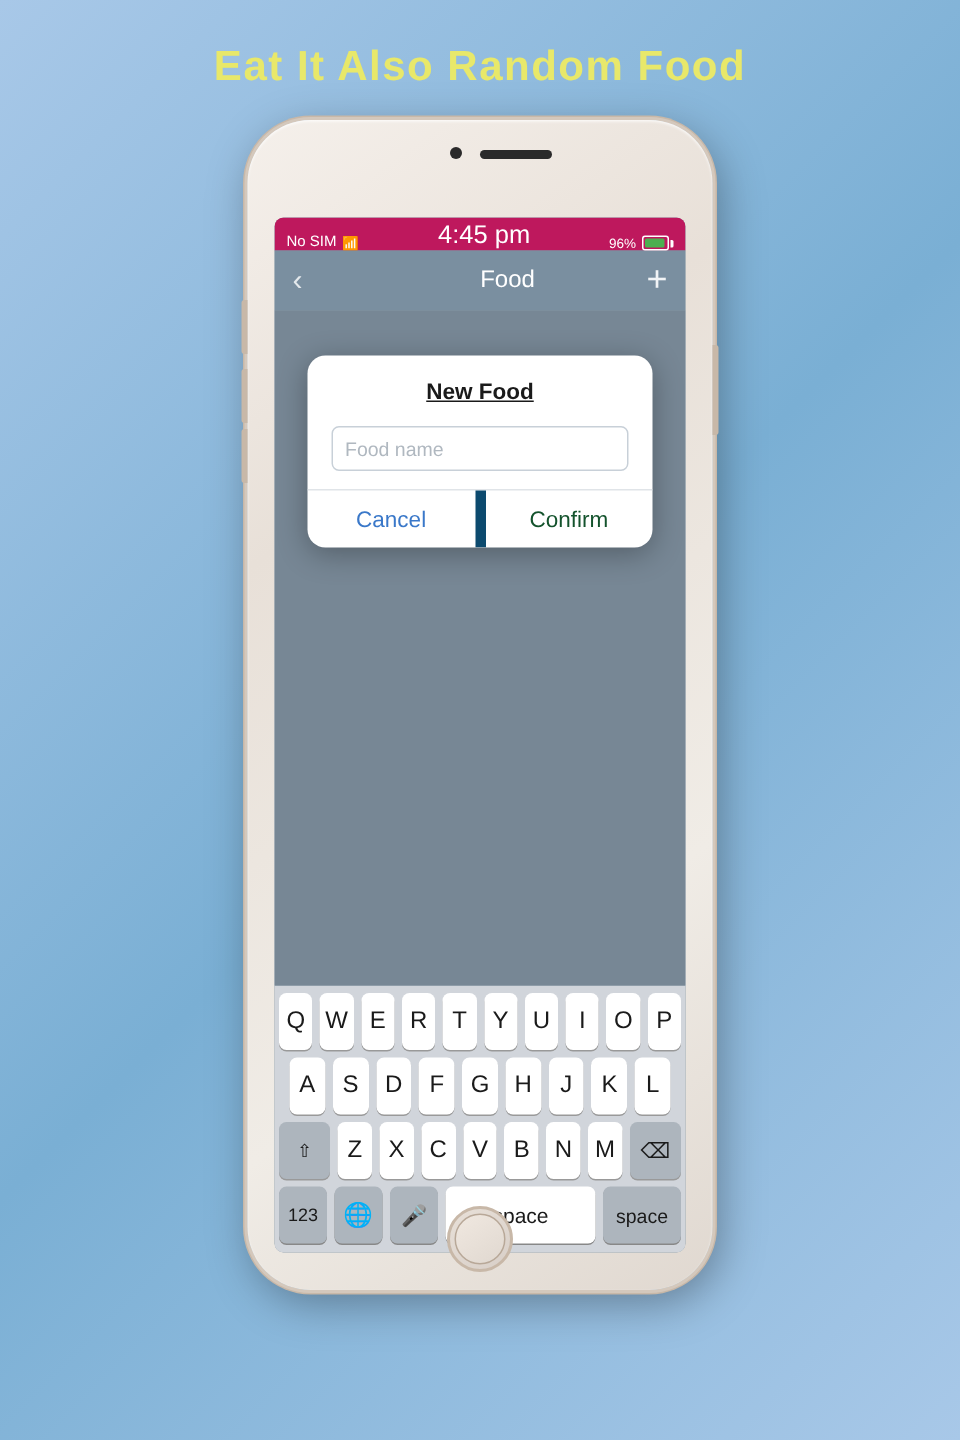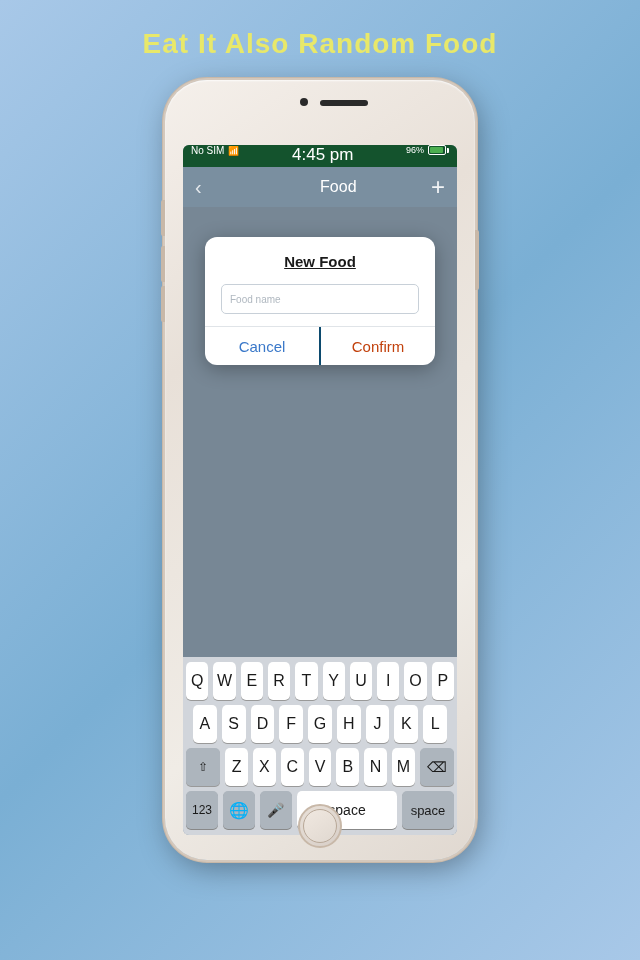--- a/index.html
+++ b/index.html
@@ -98,23 +98,23 @@
       border-radius: 3px;
       position: absolute;
       top: 20px;
       left: 50%;
       transform: translateX(0px);
     }
 
     
     .status-bar {
       height: 22px;
-      background: #14532d;
-      display: flex;
-      align-items: flex-start;
+      background: #be185d;
+      display: flex;
+      align-items: flex-end;
       justify-content: space-between;
       padding: 0 8px;
       font-size: 10px;
       color: #fff;
       flex-shrink: 0;
     }
 
     .status-left { display: flex; align-items: center; gap: 4px; }
     .status-center { font-size: 17px; font-weight: 500; }
     .status-right { display: flex; align-items: center; gap: 4px; font-size: 9px; }
@@ -223,21 +223,21 @@
     .dialog-input-wrap {
       padding: 6px 16px 12px;
     }
 
     .dialog-input {
       width: 100%;
       height: 30px;
       border: 1px solid #c8d0d8;
       border-radius: 5px;
       padding: 0 8px;
-      font-size: 10px;
+      font-size: 13px;
       color: #333;
       outline: none;
       background: #fff;
     }
 
     .dialog-input::placeholder {
       color: #b0b8c0;
     }
 
     .dialog-buttons {
@@ -252,25 +252,25 @@
       background: transparent;
       font-size: 15px;
       cursor: pointer;
       display: flex;
       align-items: center;
       justify-content: center;
     }
 
     .dialog-btn-cancel {
       color: #3a78c9;
-      border-right: 2px solid #0c4a6e;
+      border-right: 7px solid #0c4a6e;
     }
 
     .dialog-btn-confirm {
-      color: #c2410c;
+      color: #14532d;
       font-weight: 500;
     }
 
     
     .keyboard {
       background: #d1d5db;
       flex-shrink: 0;
     }
 
     .kb-row {

